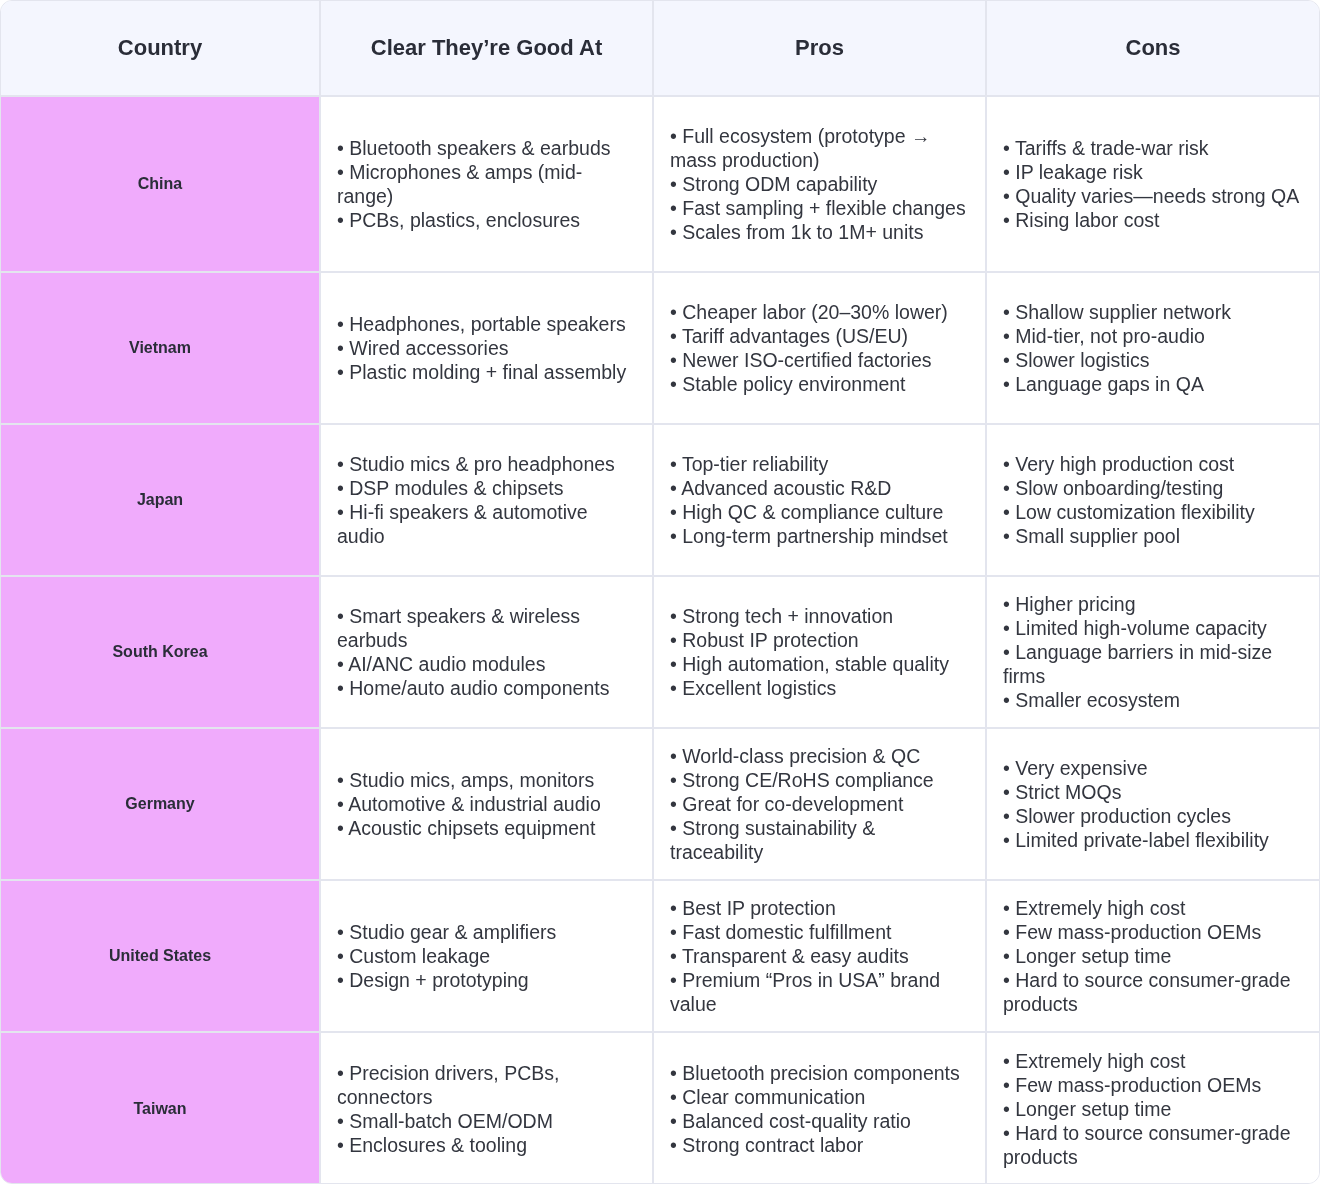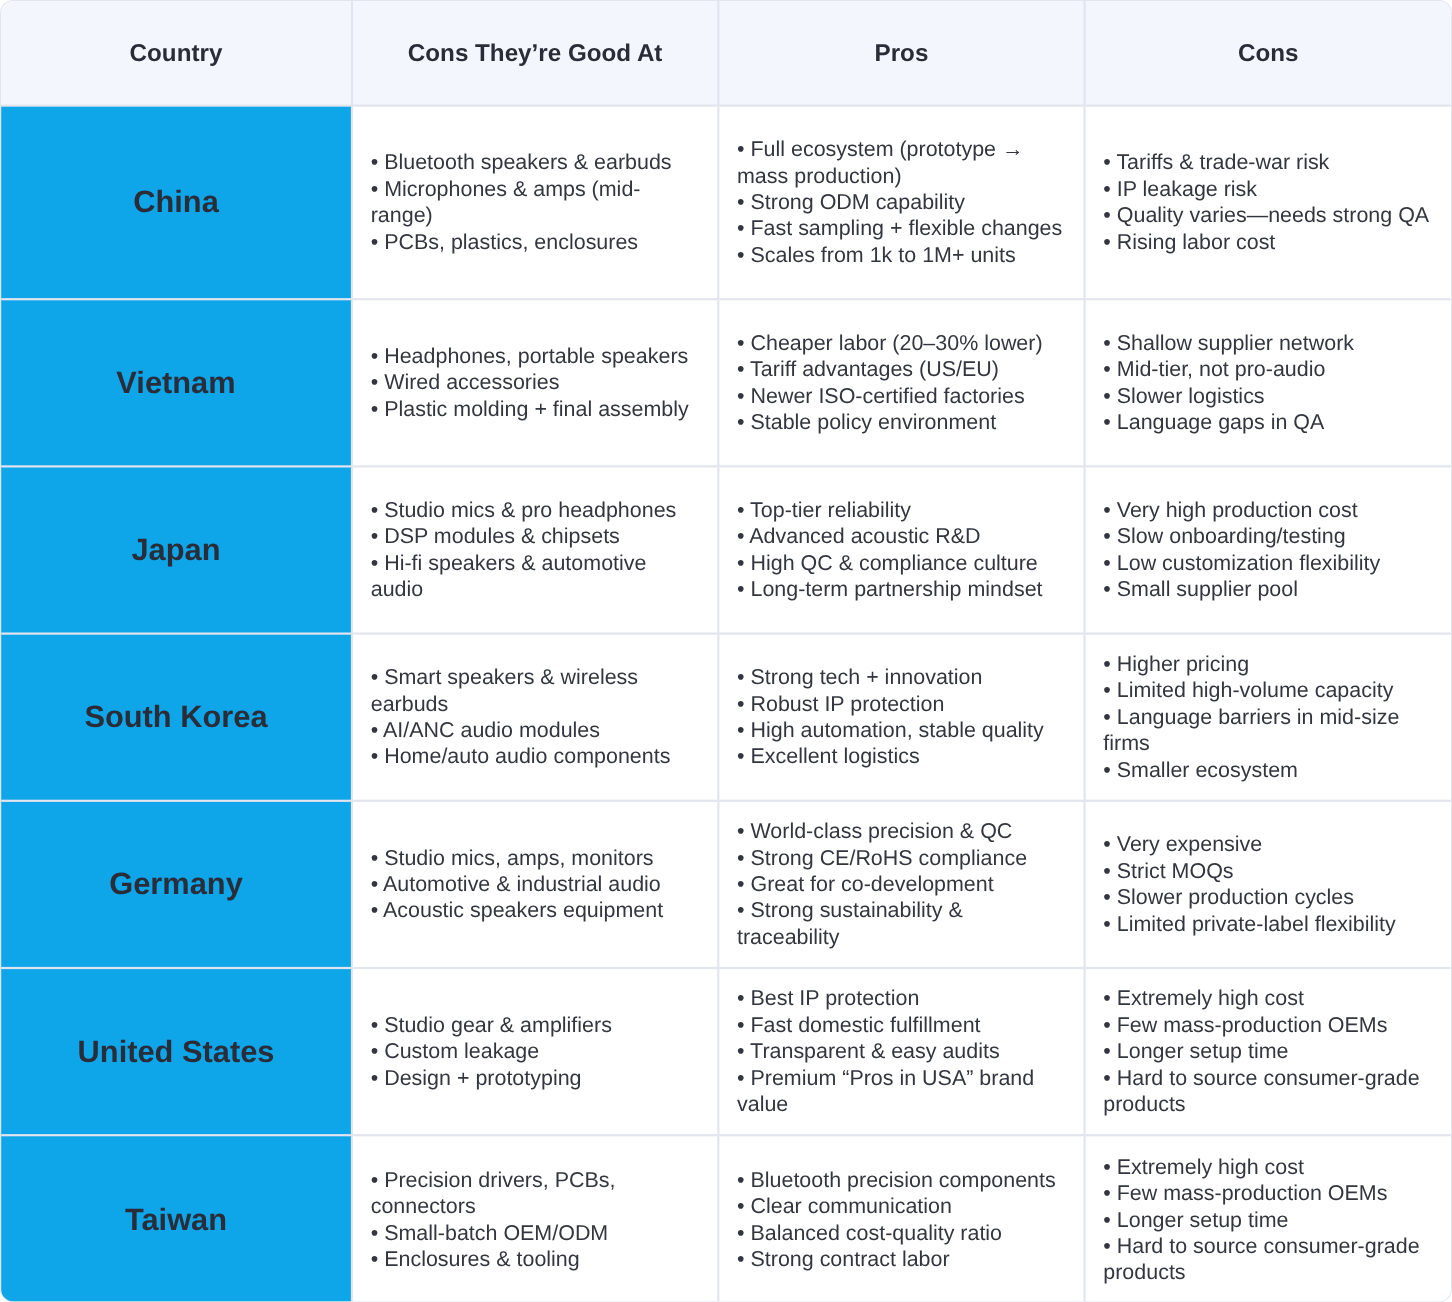--- a/index.html
+++ b/index.html
@@ -5,40 +5,40 @@
   html, body { margin:0; padding:0; background:#ffffff; }
   body { width:1320px; height:1184px; overflow:hidden; font-family:"Liberation Sans", "DejaVu Sans", sans-serif; color:#2a2d38; }
   .wrap { position:absolute; left:0; top:0; width:1318px; height:1182px; border:1px solid #e3e5ee; border-radius:12px; overflow:hidden; }
   table { border-collapse:collapse; width:100%; height:100%; table-layout:fixed; }
   th, td { border:2px solid #e3e5ee; }
   tr:first-child th { border-top:none; }
   tr:last-child td { border-bottom:none; }
   th:first-child, td:first-child { border-left:none; }
   th:last-child, td:last-child { border-right:none; }
   th { background:#f4f6fe; font-weight:bold; font-size:22px; color:#2a2d38; height:92px; text-align:center; }
-  td.country { background:#0ea5e9; font-weight:bold; font-size:28px; text-align:center; color:#2a2d38; }
+  td.country { background:#f0abfc; font-weight:bold; font-size:16px; text-align:center; color:#2a2d38; }
   td.cell { background:#ffffff; font-size:19.5px; line-height:24px; padding:0 14px 0 16px; vertical-align:middle; color:#33363f; }
   td.cell div { white-space:normal; }
   col.c1 { width:319px; } col.c2 { width:333px; } col.c3 { width:333px; } col.c4 { width:333px; }
 </style>
 </head>
 <body>
 
 <div class="wrap">
   <table>
     <colgroup>
         <col class="c1">
         <col class="c2">
         <col class="c3">
         <col class="c4">
       </colgroup>
     <thead>
       <tr>
         <th>Country</th>
-        <th>Cons They’re Good At</th>
+        <th>Clear They’re Good At</th>
         <th>Pros</th>
         <th>Cons</th>
       </tr>
     </thead>
     <tbody id="tbody">
         <tr style="height: 176px;">
           <td class="country">China</td>
           <td class="cell">
             <div>• Bluetooth speakers &amp; earbuds</div>
             <div>• Microphones &amp; amps (mid-range)</div>
@@ -115,21 +115,21 @@
             <div>• Limited high-volume capacity</div>
             <div>• Language barriers in mid-size firms</div>
             <div>• Smaller ecosystem</div>
           </td>
         </tr>
         <tr style="height: 152px;">
           <td class="country">Germany</td>
           <td class="cell">
             <div>• Studio mics, amps, monitors</div>
             <div>• Automotive &amp; industrial audio</div>
-            <div>• Acoustic speakers equipment</div>
+            <div>• Acoustic chipsets equipment</div>
           </td>
           <td class="cell">
             <div>• World-class precision &amp; QC</div>
             <div>• Strong CE/RoHS compliance</div>
             <div>• Great for co-development</div>
             <div>• Strong sustainability &amp; traceability</div>
           </td>
           <td class="cell">
             <div>• Very expensive</div>
             <div>• Strict MOQs</div>

